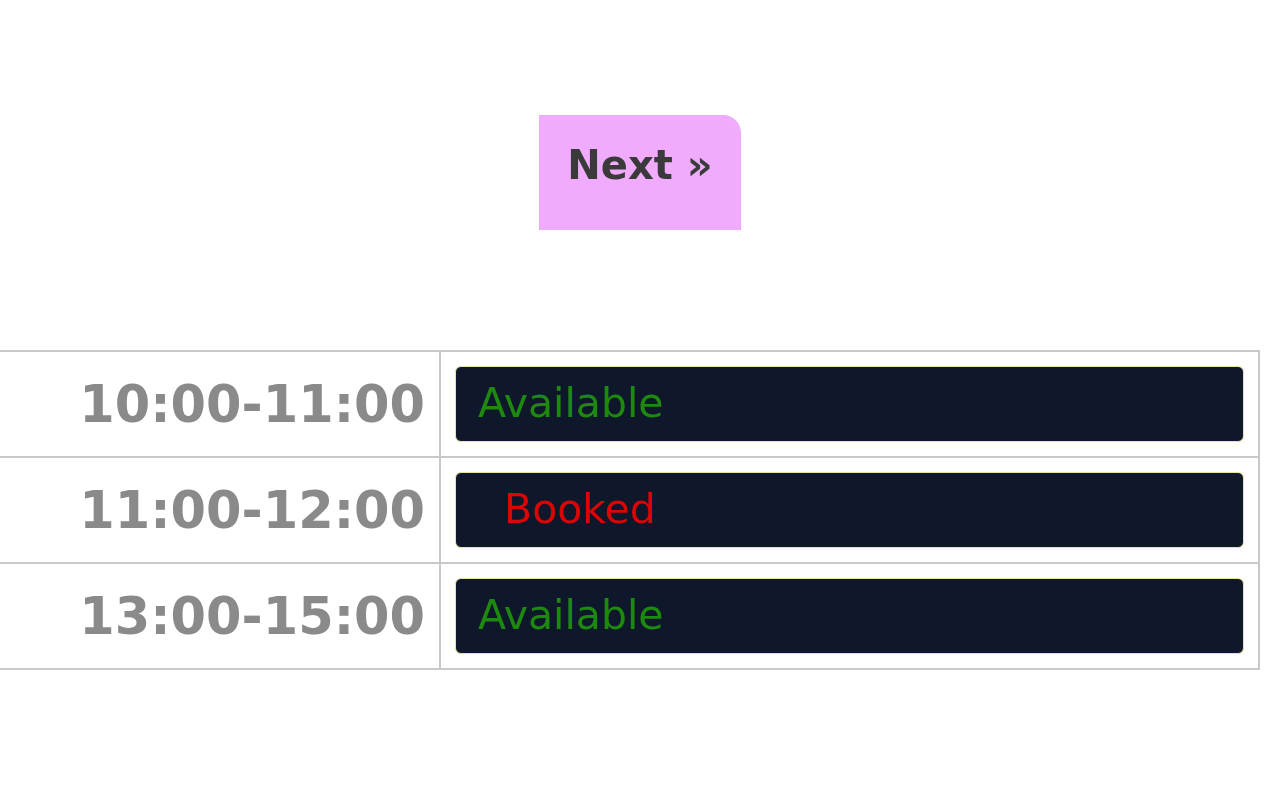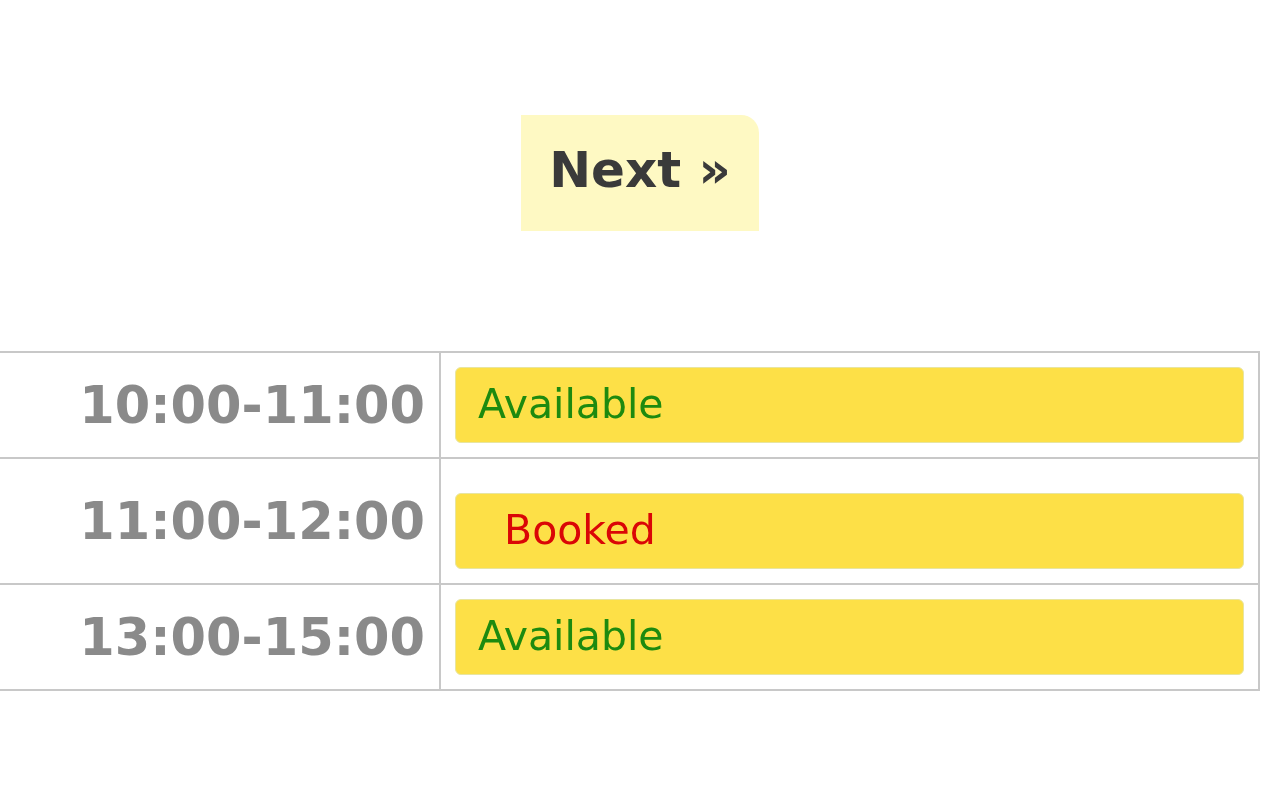--- a/index.html
+++ b/index.html
@@ -22,28 +22,28 @@
       padding-bottom: 120px;
     }
     .date-title {
       font-family: "DejaVu Serif", "Liberation Serif", Georgia, serif;
       font-size: 82px;
       font-weight: normal;
       color: #3a3a3a;
       margin-right: 18px;
     }
     .next-button {
-      background: #fef9c3;
+      background: #f0abfc;
       border: none;
       border-top-right-radius: 18px;
       font-family: "DejaVu Sans", "Liberation Sans", Arial, sans-serif;
-      font-size: 50px;
+      font-size: 40px;
       font-weight: bold;
       color: #3a3a3a;
-      padding: 30px 28px 36px 28px;
+      padding: 30px 28px 45px 28px;
       cursor: pointer;
       line-height: 1;
     }
     .schedule-table {
       width: 1262px;
       border-collapse: collapse;
     }
     .schedule-table td {
       border: 2px solid #c8c8c8;
       vertical-align: middle;
@@ -54,30 +54,29 @@
       padding: 22px 14px 22px 10px;
       font-size: 51px;
       font-weight: bold;
       color: #8a8a8a;
       border-left: none !important;
     }
     .status-cell {
       padding: 14px 14px 14px 14px;
     }
     .slot-pill {
-      background: #fde047;
+      background: #0f172a;
       border: 1px solid #e8e5a0;
       border-radius: 6px;
       padding: 12px 22px 14px 22px;
       font-size: 41px;
       font-weight: normal;
     }
     .slot-pill.booked {
       padding-left: 48px;
-      margin-top: 20px;
     }
     .status-available {
       color: #1d8a0f;
     }
     .status-booked {
       color: #da0606;
     }
     
     .schedule-table {
       margin-left: -2px;

